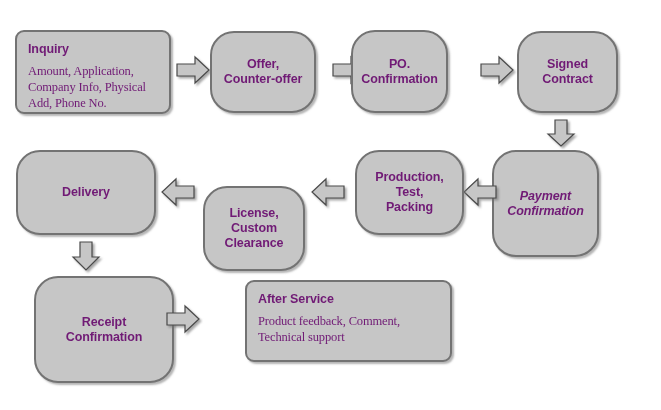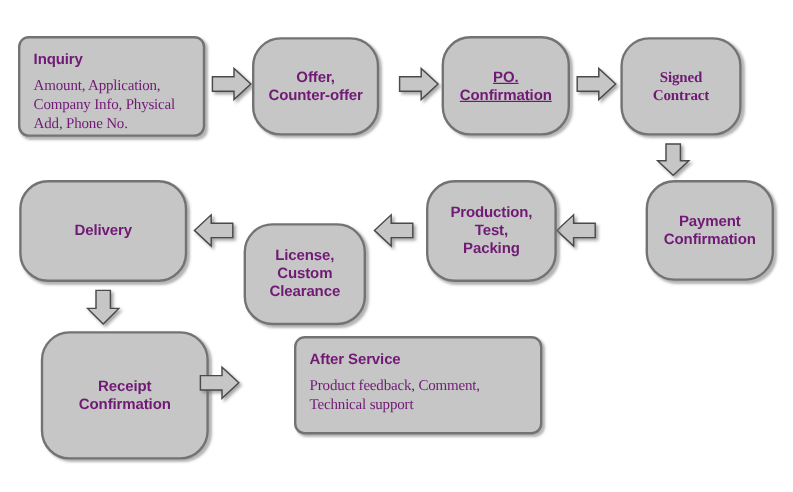--- a/index.html
+++ b/index.html
@@ -96,43 +96,43 @@
     <div class="node-title" style="white-space:pre-line;">Offer,
 Counter-offer</div>
   </div>
 
   <div class="arrow" style="left:332px; top:56px;">
     <svg width="34" height="28" viewBox="0 0 34 28">
       <polygon class="arrow-shape" points="1,8 19,8 19,1 33,14 19,27 19,20 1,20"></polygon>
     </svg>
   </div>
 
-  <div class="node centered" style="left:368px; top:30px; width:107px; height:83px;text-decoration:underline;">
+  <div class="node centered" style="left:351px; top:30px; width:97px; height:83px;">
     <div class="node-title" style="white-space:pre-line;">PO.
 Confirmation</div>
   </div>
 
   <div class="arrow" style="left:480px; top:56px;">
     <svg width="34" height="28" viewBox="0 0 34 28">
       <polygon class="arrow-shape" points="1,8 19,8 19,1 33,14 19,27 19,20 1,20"></polygon>
     </svg>
   </div>
 
-  <div class="node centered" style="left:517px; top:31px; width:101px; height:82px;font-family:Liberation Serif, serif;">
+  <div class="node centered" style="left:517px; top:31px; width:101px; height:82px;">
     <div class="node-title" style="white-space:pre-line;">Signed
 Contract</div>
   </div>
 
   <div class="arrow" style="left:547px; top:119px;">
     <svg width="28" height="28" viewBox="0 0 28 28">
       <polygon class="arrow-shape" points="8,1 20,1 20,15 27,15 14,27 1,15 8,15"></polygon>
     </svg>
   </div>
 
-  <div class="node centered" style="left:538px; top:150px; width:107px; height:84px;">
+  <div class="node centered" style="left:492px; top:150px; width:107px; height:107px;font-style:italic;">
     <div class="node-title" style="white-space:pre-line;">Payment
 Confirmation</div>
   </div>
 
   <div class="arrow" style="left:463px; top:178px;">
     <svg width="34" height="28" viewBox="0 0 34 28">
       <polygon class="arrow-shape" points="33,8 15,8 15,1 1,14 15,27 15,20 33,20"></polygon>
     </svg>
   </div>
 

